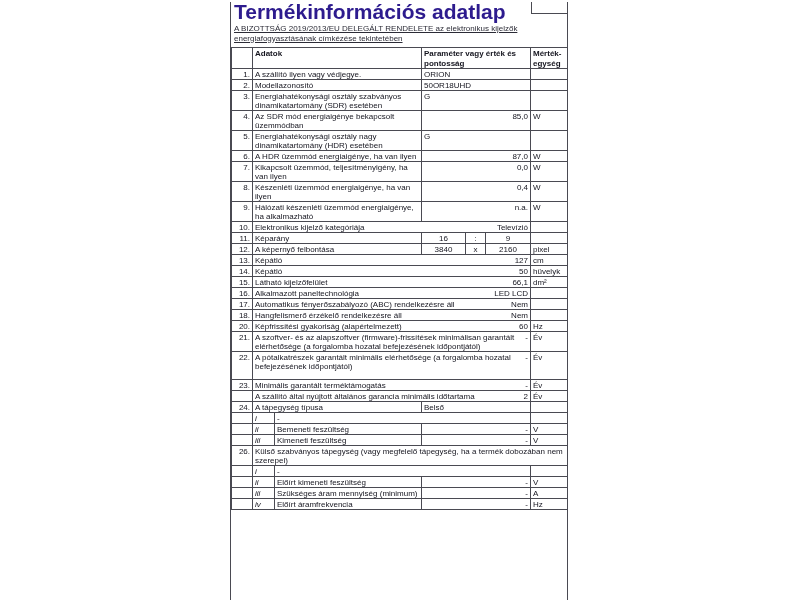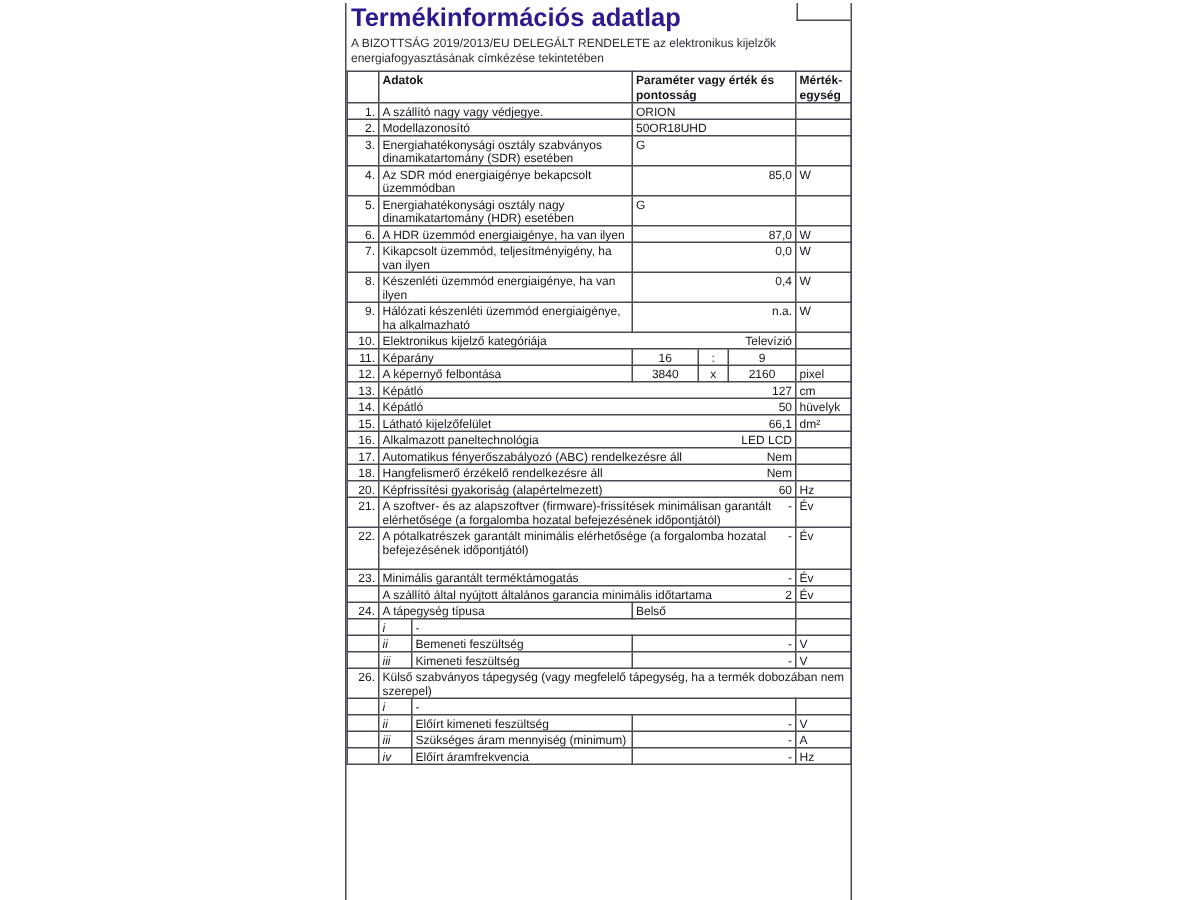--- a/index.html
+++ b/index.html
@@ -21,30 +21,31 @@
   }
   .prev-table-fragment {
     position: absolute;
     top: 0; right: 0;
     width: 36px; height: 12px;
     border-left: 1px solid #4a4a52;
     border-bottom: 1px solid #4a4a52;
   }
   .doc-title {
     margin: 2px 4px 2px 3px;
-    font-size: 17px;
+    font-size: 21px;
     line-height: 20px;
     font-weight: bold;
     color: #2d1b8e;
   }
   .doc-subtitle {
     margin: 0 6px 4px 3px;
     font-size: 8px;
     line-height: 9.5px;
     color: #2b2b36;
+    text-decoration: underline;
   }
   table {
     border-collapse: collapse;
     table-layout: fixed;
     width: 336px;
   }
   td, th {
     border: 1px solid #4a4a52;
     vertical-align: top;
     padding: 1px 2px 0 2px;
@@ -85,21 +86,21 @@
       <tr>
         <th class="num"></th>
         <th colspan="2">Adatok</th>
         <th colspan="3">Paraméter vagy érték és pontosság</th>
         <th>Mérték-egység</th>
       </tr>
     </thead>
     <tbody>
         <tr>
           <td class="num">1.</td>
-          <td class="lbl" colspan="2">A szállító nagy vagy védjegye.</td>
+          <td class="lbl" colspan="2">A szállító ilyen vagy védjegye.</td>
           <td class="val" colspan="3">ORION</td>
           <td class="unit"></td>
         </tr>
         <tr>
           <td class="num">2.</td>
           <td class="lbl" colspan="2">Modellazonosító</td>
           <td class="val" colspan="3">50OR18UHD</td>
           <td class="unit"></td>
         </tr>
         <tr>

